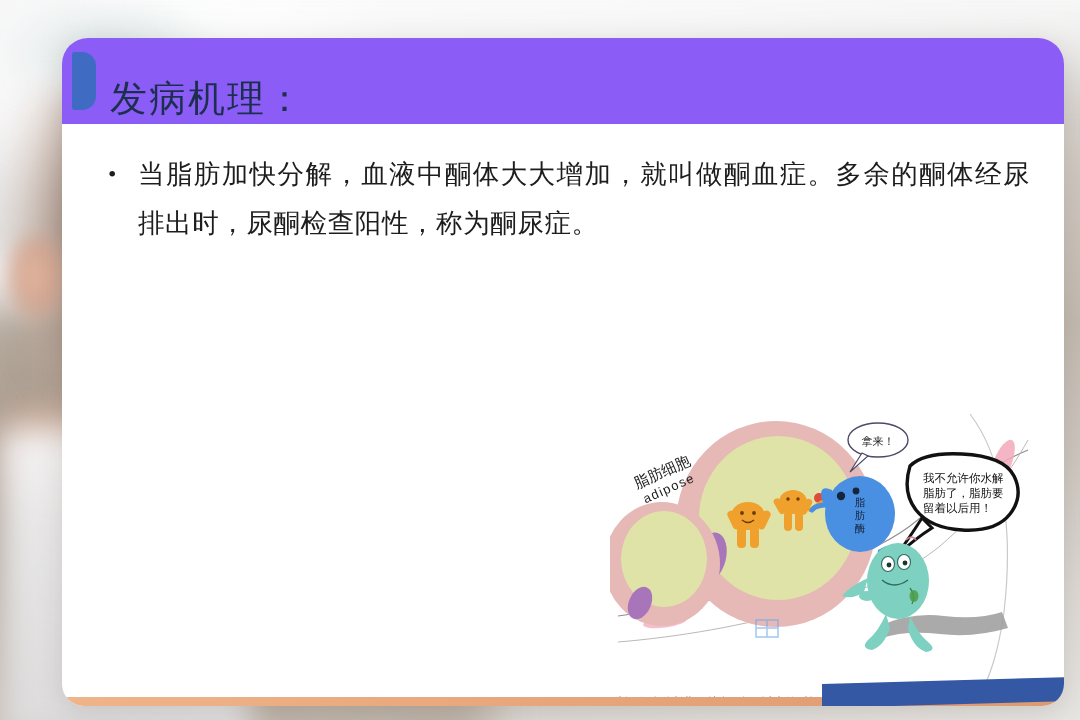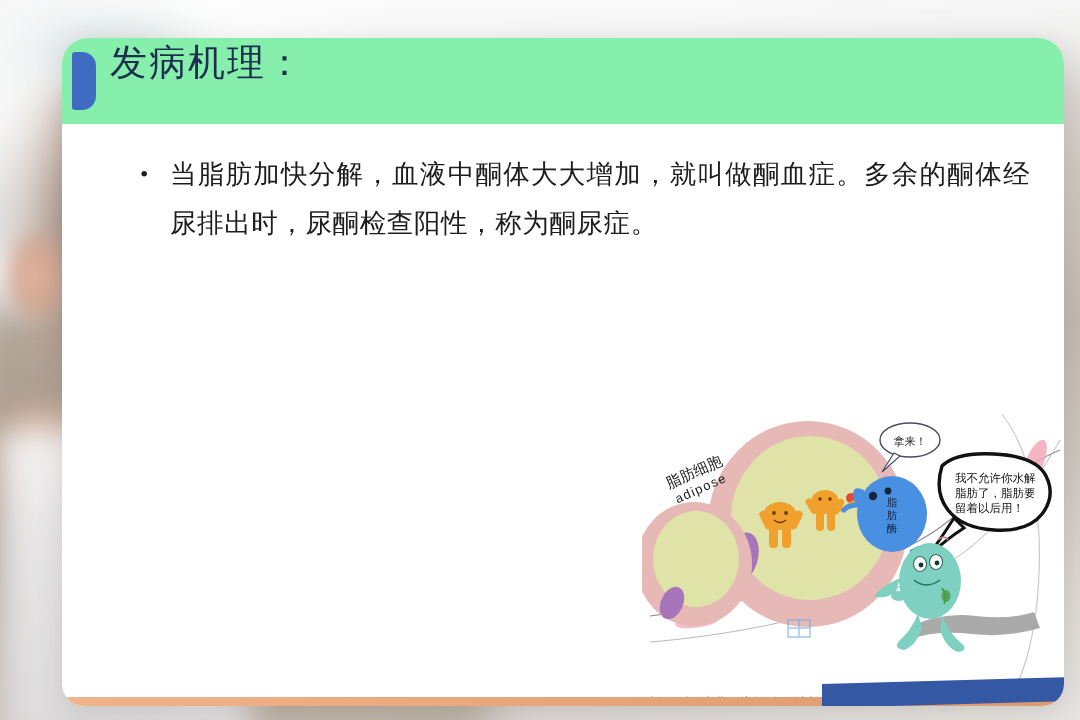--- a/index.html
+++ b/index.html
@@ -98,23 +98,23 @@
     background: #ffffff;
     border-radius: 26px 26px 22px 22px;
     box-shadow: 0 6px 26px rgba(90,80,70,0.18);
     overflow: hidden;
   }
 
   
   #card-header {
     position: relative;
     height: 86px;
-    background: #86efac;
+    background: #8b5cf6;
     display: flex;
-    align-items: flex-start;
+    align-items: flex-end;
   }
   #title-accent-bar {
     position: absolute;
     left: 10px; top: 14px;
     width: 24px; height: 58px;
     background: #3f6cc2;
     border-radius: 3px 14px 14px 3px;
   }
   #slide-title {
     margin-left: 48px;
@@ -123,21 +123,20 @@
     color: #1c2f4f;
     letter-spacing: 2px;
     font-family: "Liberation Serif", "DejaVu Serif", serif;
   }
 
   
   #card-body {
     position: relative;
     height: 582px;
     padding: 26px 34px 0 34px;
-    margin-left: 32px;
   }
 
   .bullet-list { list-style: none; }
   .bullet-item {
     position: relative;
     padding-left: 42px;
     font-size: 26.5px;
     line-height: 49px;
     color: #1d1d1d;
     letter-spacing: 0.6px;

